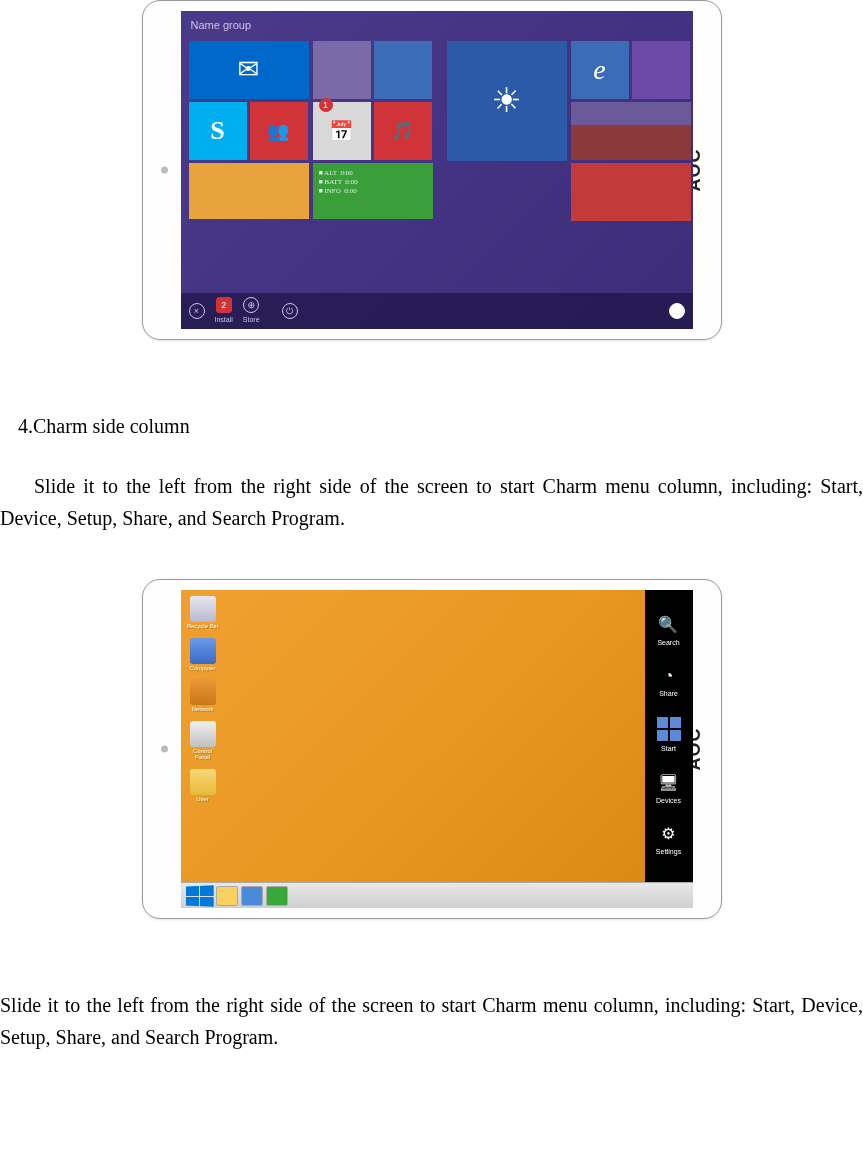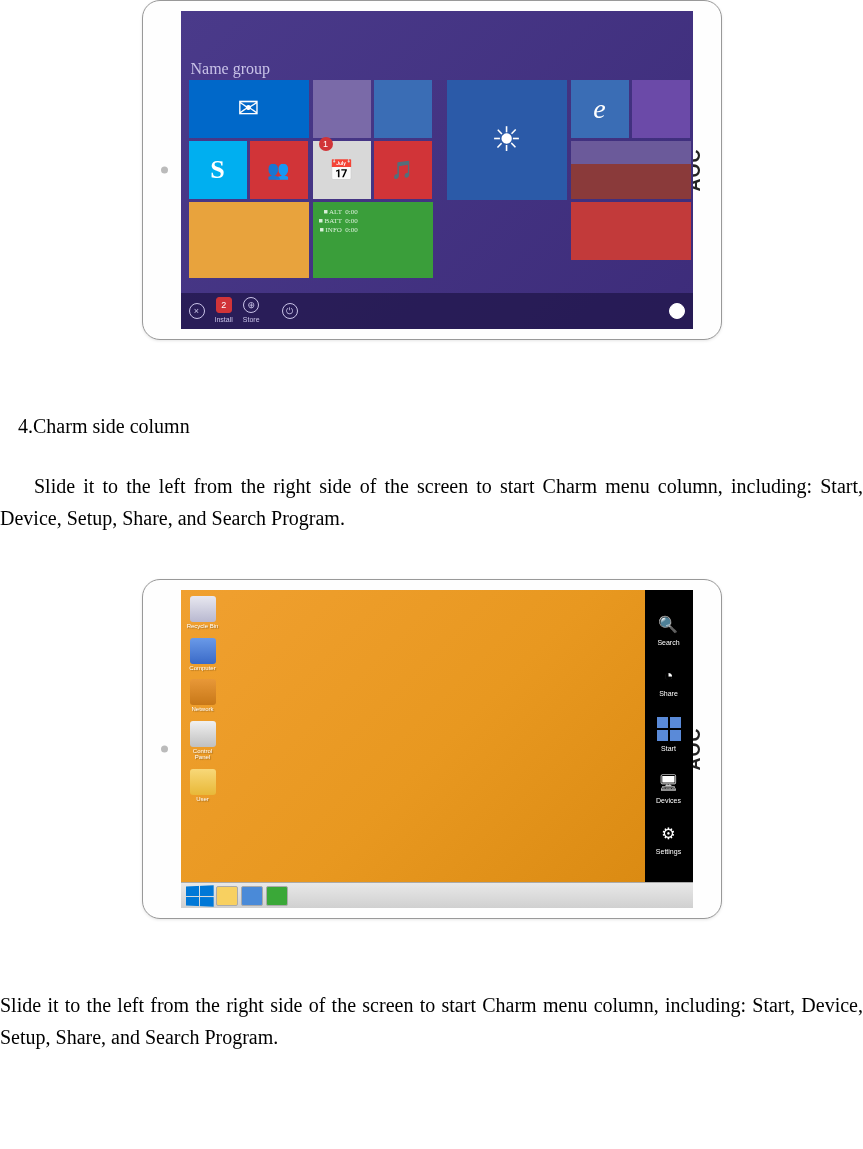--- a/index.html
+++ b/index.html
@@ -60,23 +60,22 @@
     
     .screen-start {
       background: linear-gradient(135deg, #4a3a8a 0%, #3d2c7a 100%);
       display: flex;
       flex-direction: column;
     }
     .start-header {
       height: 28px;
       padding: 6px 10px;
       color: #c9c3e8;
-      font-size: 16px;
-      font-family: Liberation Serif, serif;
-      margin-top: 39px;
+      font-size: 11px;
+      font-family: Liberation Sans, sans-serif;
     }
     .tiles-area {
       flex: 1;
       padding: 2px 8px;
       display: flex;
       gap: 4px;
     }
     .tile-group {
       display: flex;
       flex-direction: column;
@@ -87,21 +86,21 @@
       gap: 3px;
     }
     .tile {
       display: flex;
       align-items: center;
       justify-content: center;
       position: relative;
     }
     .tile-sm { width: 58px; height: 58px; }
     .tile-md { width: 120px; height: 58px; }
-    .tile-wd { width: 120px; height: 76px; text-align: right; }
+    .tile-wd { width: 120px; height: 56px; }
     .tile-lg { width: 120px; height: 120px; }
     .t-mail { background: #0068c9; }
     .t-skype { background: #00aff0; }
     .t-people { background: #d13438; }
     .t-orange { background: #e8a33d; }
     .t-calendar { background: #d8d8d8; }
     .t-music { background: #d13438; }
     .t-green { background: #3a9e3a; font-size: 7px; color: #d9f0d9; padding: 6px; justify-content: flex-start; align-items: flex-start; line-height: 1.3; }
     .t-weather { background: #2b5aa8; }
     .t-ie { background: #3a6db5; }

